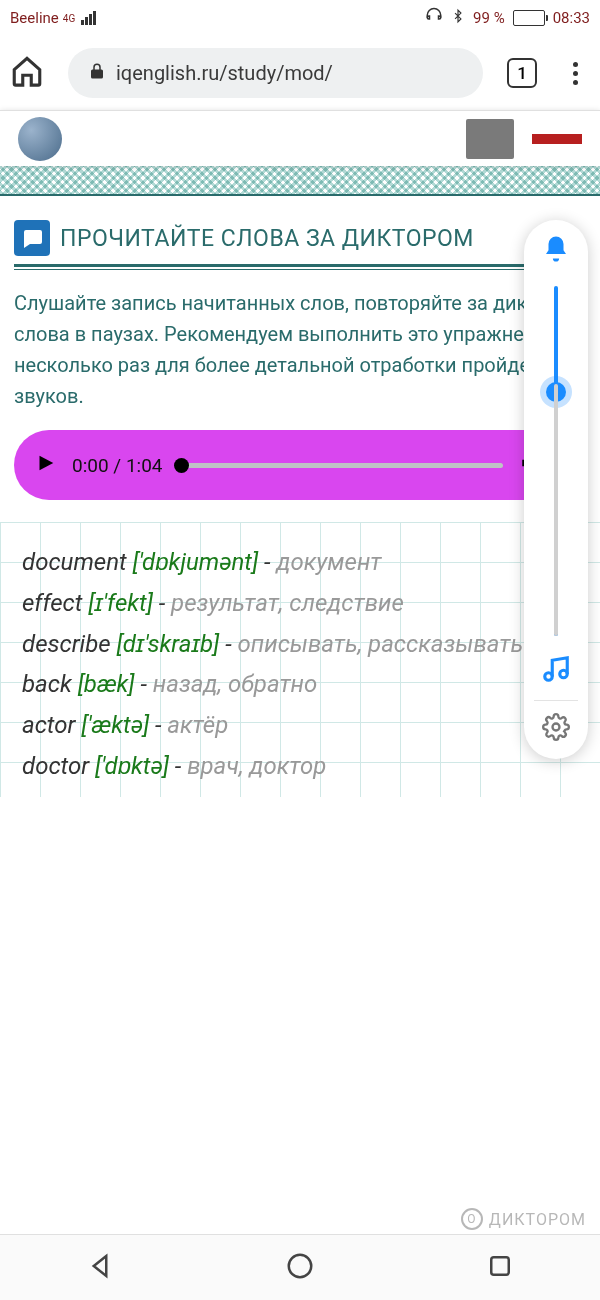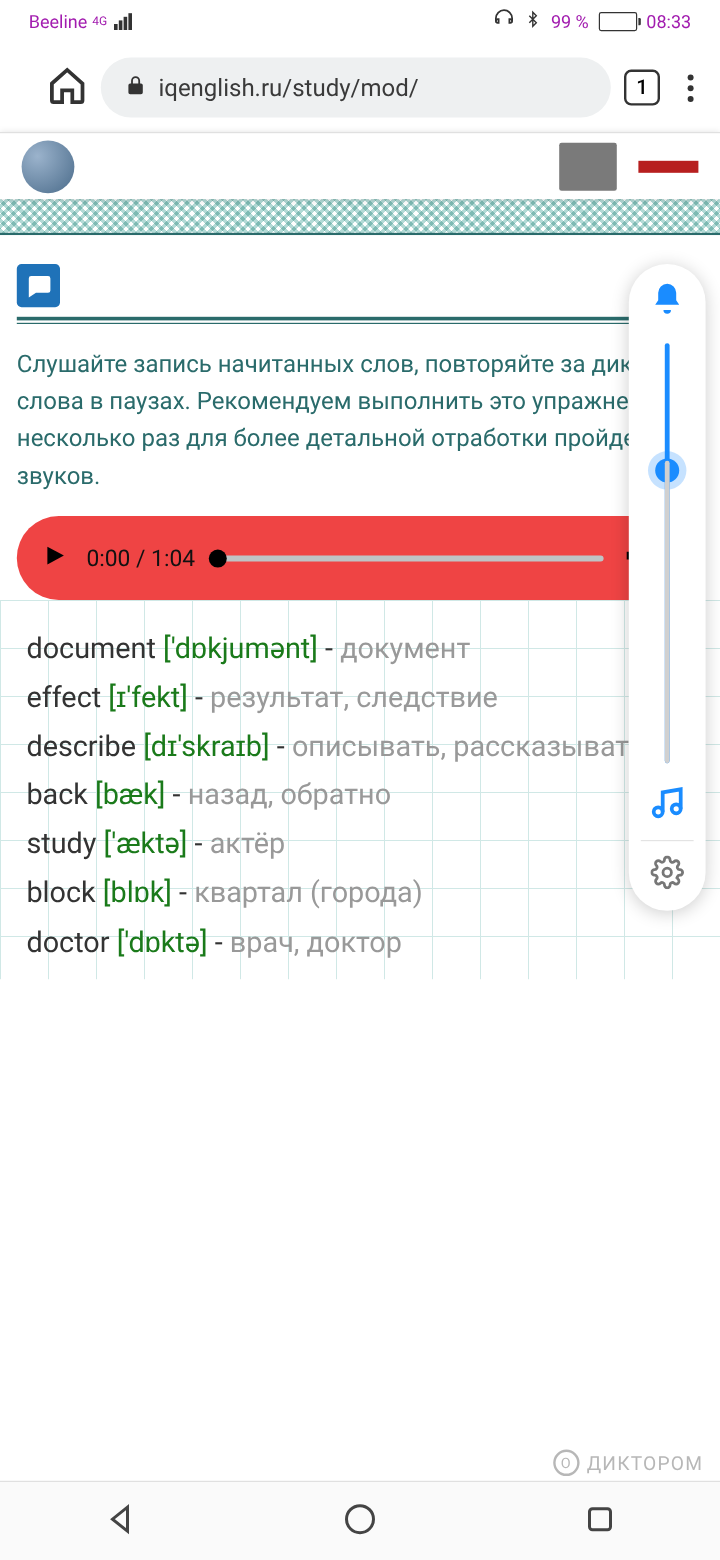--- a/index.html
+++ b/index.html
@@ -11,41 +11,40 @@
   position: relative;
   overflow: hidden;
 }
 
 
 .status-bar {
   height: 36px;
   display: flex;
   justify-content: space-between;
   align-items: center;
-  padding: 0 24px;
+  padding: 0 10px;
   font-size: 15px;
-  color: #a21caf;
+  color: #7f1d1d;
 }
 .status-left { display: flex; align-items: center; gap: 4px; }
 .status-right { display: flex; align-items: center; gap: 8px; }
 .signal-bars { display: inline-flex; align-items: flex-end; gap: 1px; margin-left: 2px; }
 .bar { width: 3px; background: #333; }
 .bar:nth-child(1){height:5px}.bar:nth-child(2){height:8px}.bar:nth-child(3){height:11px}.bar:nth-child(4){height:14px}
 .battery-icon { width: 32px; height: 16px; border: 1.5px solid #333; border-radius: 2px; position: relative; display: inline-block; }
 .battery-icon::after { content:""; position:absolute; right:-4px; top:4px; width:2px; height:6px; background:#333; border-radius:0 1px 1px 0;}
 .battery-fill { width: 96%; height: 100%; background: #333; }
 
 
 .browser-bar {
   height: 74px;
   display: flex;
   align-items: center;
   padding: 0 10px;
-  gap: 11px;
-  margin-left: 29px;
+  gap: 24px;
 }
 .home-icon svg { width: 34px; height: 34px; }
 .url-bar {
   flex: 1;
   height: 50px;
   background: #eef0f1;
   border-radius: 25px;
   display: flex;
   align-items: center;
   padding: 0 20px;
@@ -128,27 +127,28 @@
 }
 .instruction {
   font-size: 20px;
   line-height: 1.55;
   color: #2a6b6b;
   padding: 8px 0 18px 0;
 }
 
 
 .audio-player {
-  background: #ef4444;
+  background: #d946ef;
   border-radius: 35px;
   height: 70px;
   display: flex;
   align-items: center;
   padding: 0 20px;
   gap: 16px;
+  margin-bottom: 22px;
 }
 .play-btn svg { width: 22px; height: 22px; fill: #000; }
 .audio-time { font-size: 19px; color: #111; }
 .audio-track {
   flex: 1;
   height: 5px;
   background: #bfc3c5;
   border-radius: 3px;
   position: relative;
 }
@@ -160,20 +160,21 @@
 .audio-more { display:flex; flex-direction:column; gap:3px;}
 .audio-more span{width:5px;height:5px;background:#000;border-radius:50%;}
 
 
 .word-area {
   background-image:
     repeating-linear-gradient(to right, #d0e8e6 0 1px, transparent 1px 40px),
     repeating-linear-gradient(to bottom, #d0e8e6 0 1px, transparent 1px 40px);
   padding: 20px 10px 10px 10px;
   margin: 0 -14px;
+  font-style: italic;
 }
 .word-entry {
   font-size: 24px;
   line-height: 1.7;
   color: #999;
   padding-left: 12px;
 }
 .word-entry .en { color: #333; }
 .word-entry .tr { color: #1a7a1a; }
 .dash { color: #333; }
@@ -307,20 +308,21 @@
 
 <div class="pattern-band"></div>
 
 <div class="content">
   <div class="section-title-row">
     <span class="chat-icon">
       <svg width="24" height="24" viewBox="0 0 24 24">
           <path d="M4 4h16a2 2 0 012 2v10a2 2 0 01-2 2H10l-6 4V6a2 2 0 012-2z"></path>
         </svg>
     </span>
+    <span class="section-title">ПРОЧИТАЙТЕ СЛОВА ЗА ДИКТОРОМ</span>
   </div>
   <div class="double-line"></div>
 
   <p class="instruction">Слушайте запись начитанных слов, повторяйте за диктором слова в паузах. Рекомендуем выполнить это упражнение несколько раз для более детальной отработки пройденных звуков.</p>
 
   <div class="audio-player">
     <span class="play-btn">
       <svg viewBox="0 0 24 24">
           <path d="M6 4l15 8-15 8z"></path>
         </svg>
@@ -339,22 +341,21 @@
         <span></span>
         <span></span>
     </span>
   </div>
 
   <div class="word-area">
     <div class="word-entry"><span class="en">document</span> <span class="tr">['dɒkjumənt]</span> <span class="dash">-</span> <span>документ</span></div>
     <div class="word-entry"><span class="en">effect</span> <span class="tr">[ɪ'fekt]</span> <span class="dash">-</span> <span>результат, следствие</span></div>
     <div class="word-entry"><span class="en">describe</span> <span class="tr">[dɪ'skraɪb]</span> <span class="dash">-</span> <span>описывать, рассказывать</span></div>
     <div class="word-entry"><span class="en">back</span> <span class="tr">[bæk]</span> <span class="dash">-</span> <span>назад, обратно</span></div>
-    <div class="word-entry"><span class="en">study</span> <span class="tr">['æktə]</span> <span class="dash">-</span> <span>актёр</span></div>
-    <div class="word-entry"><span class="en">block</span> <span class="tr">[blɒk]</span> <span class="dash">-</span> <span>квартал (города)</span></div>
+    <div class="word-entry"><span class="en">actor</span> <span class="tr">['æktə]</span> <span class="dash">-</span> <span>актёр</span></div>
     <div class="word-entry"><span class="en">doctor</span> <span class="tr">['dɒktə]</span> <span class="dash">-</span> <span>врач, доктор</span></div>
   </div>
 </div>
 
 <div class="volume-panel">
   <span class="bell-ic">
     <svg viewBox="0 0 24 24">
         <path d="M12 2a6 6 0 00-6 6v5l-2 3h16l-2-3V8a6 6 0 00-6-6zm0 20a2.5 2.5 0 002.5-2.5h-5A2.5 2.5 0 0012 22z"></path>
       </svg>
   </span>

